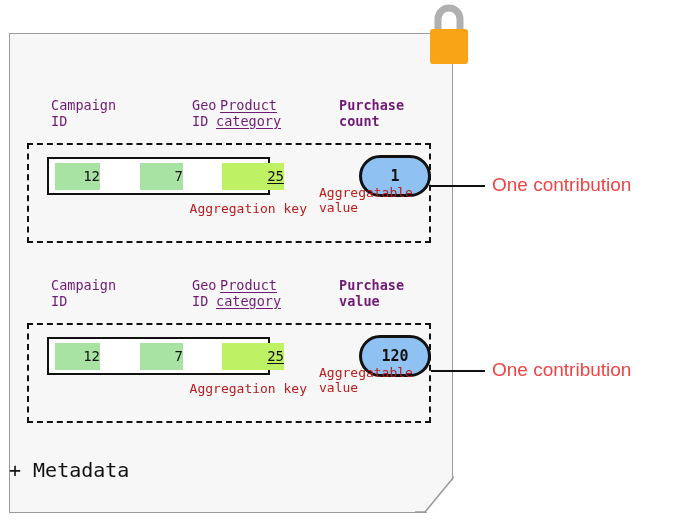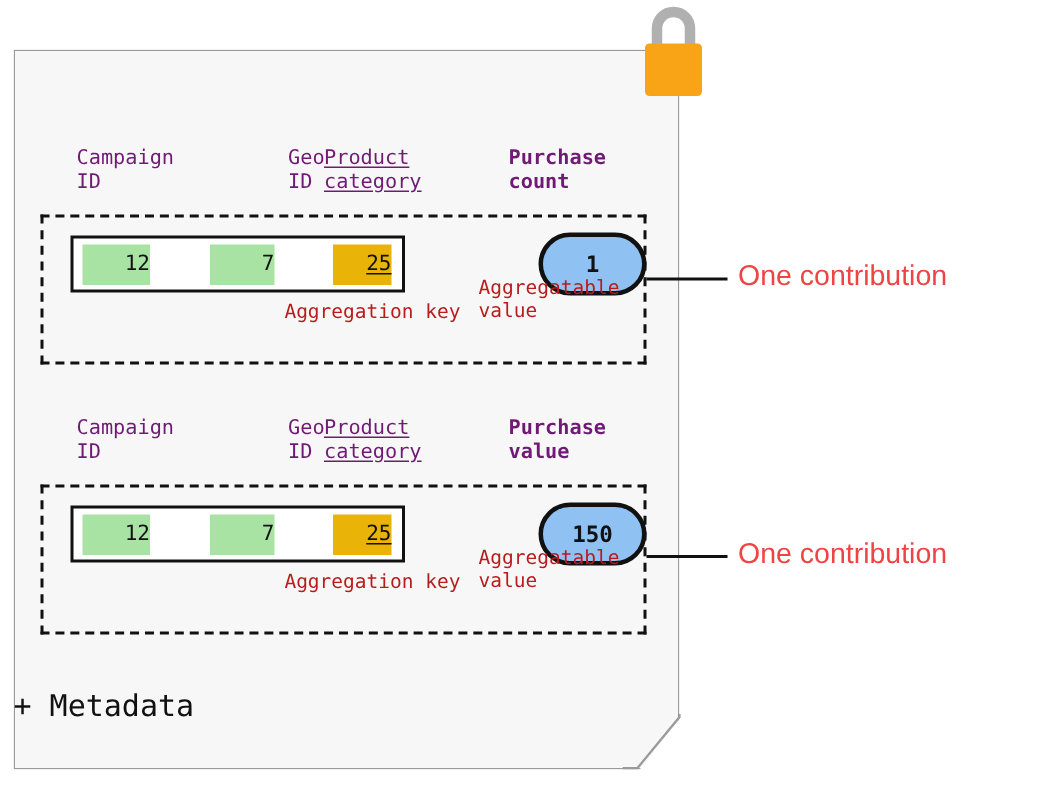--- a/index.html
+++ b/index.html
@@ -71,21 +71,21 @@
   .hdr {
     position: absolute;
     font-size: 13.5px;
     line-height: 15.5px;
     color: #701a75;
     white-space: pre-line;
     letter-spacing: 0px;
   }
   .hdr.h-campaign { left: 51px; top: 3px; }
   .hdr.h-geo      { left: 144px; top: 3px; margin-left: 48px; }
-  .hdr.h-product  { left: 216px; top: 3px; text-decoration: underline; text-underline-offset: 2px; }
+  .hdr.h-product  { left: 216px; top: 3px; text-decoration: underline; text-underline-offset: 2px; text-align: center; }
   .hdr.h-metric   { left: 339px; top: 3px; font-weight: bold; }
 
   .dashbox {
     position: absolute;
     left: 27px;
     top: 48px;
     width: 404px;
     height: 100px;
     border: 2px dashed #111111;
     box-sizing: border-box;
@@ -107,21 +107,21 @@
     top: 4px;
     height: 27px;
     line-height: 27px;
     font-size: 14px;
     color: #111111;
     padding-left: 6px;
     box-sizing: border-box;
   }
   .cell.c1 { left: 6px;  width: 45px; background: #a8e3a3; }
   .cell.c2 { left: 91px; width: 43px; background: #a8e3a3; }
-  .cell.c3 { left: 173px; width: 39px; background: #eab308; }
+  .cell.c3 { left: 173px; width: 62px; background: #bef264; }
   .cell.c3 .cell-underline { text-decoration: underline; text-underline-offset: 2px; }
 
   .oval {
     position: absolute;
     left: 330px;
     top: 10px;
     width: 72px;
     height: 42px;
     background: #8fc2f2;
     border: 3px solid #111111;
@@ -238,21 +238,21 @@
       <div class="hdr h-metric">Purchase
 value</div>
     </div>
 
     <div class="dashbox">
       <div class="keybox">
         <div class="cell c1">12</div>
         <div class="cell c2">7</div>
         <div class="cell c3"><span class="cell-underline">25</span></div>
       </div>
-      <div class="oval">150</div>
+      <div class="oval">120</div>
       <div class="annot a-key">Aggregation key</div>
       <div class="annot a-value">Aggregatable
 value</div>
     </div>
   </div>
 
   <div class="leader l2"></div>
   <div class="right-label r2">One contribution</div>
 
   <div class="metadata">+ Metadata</div>

